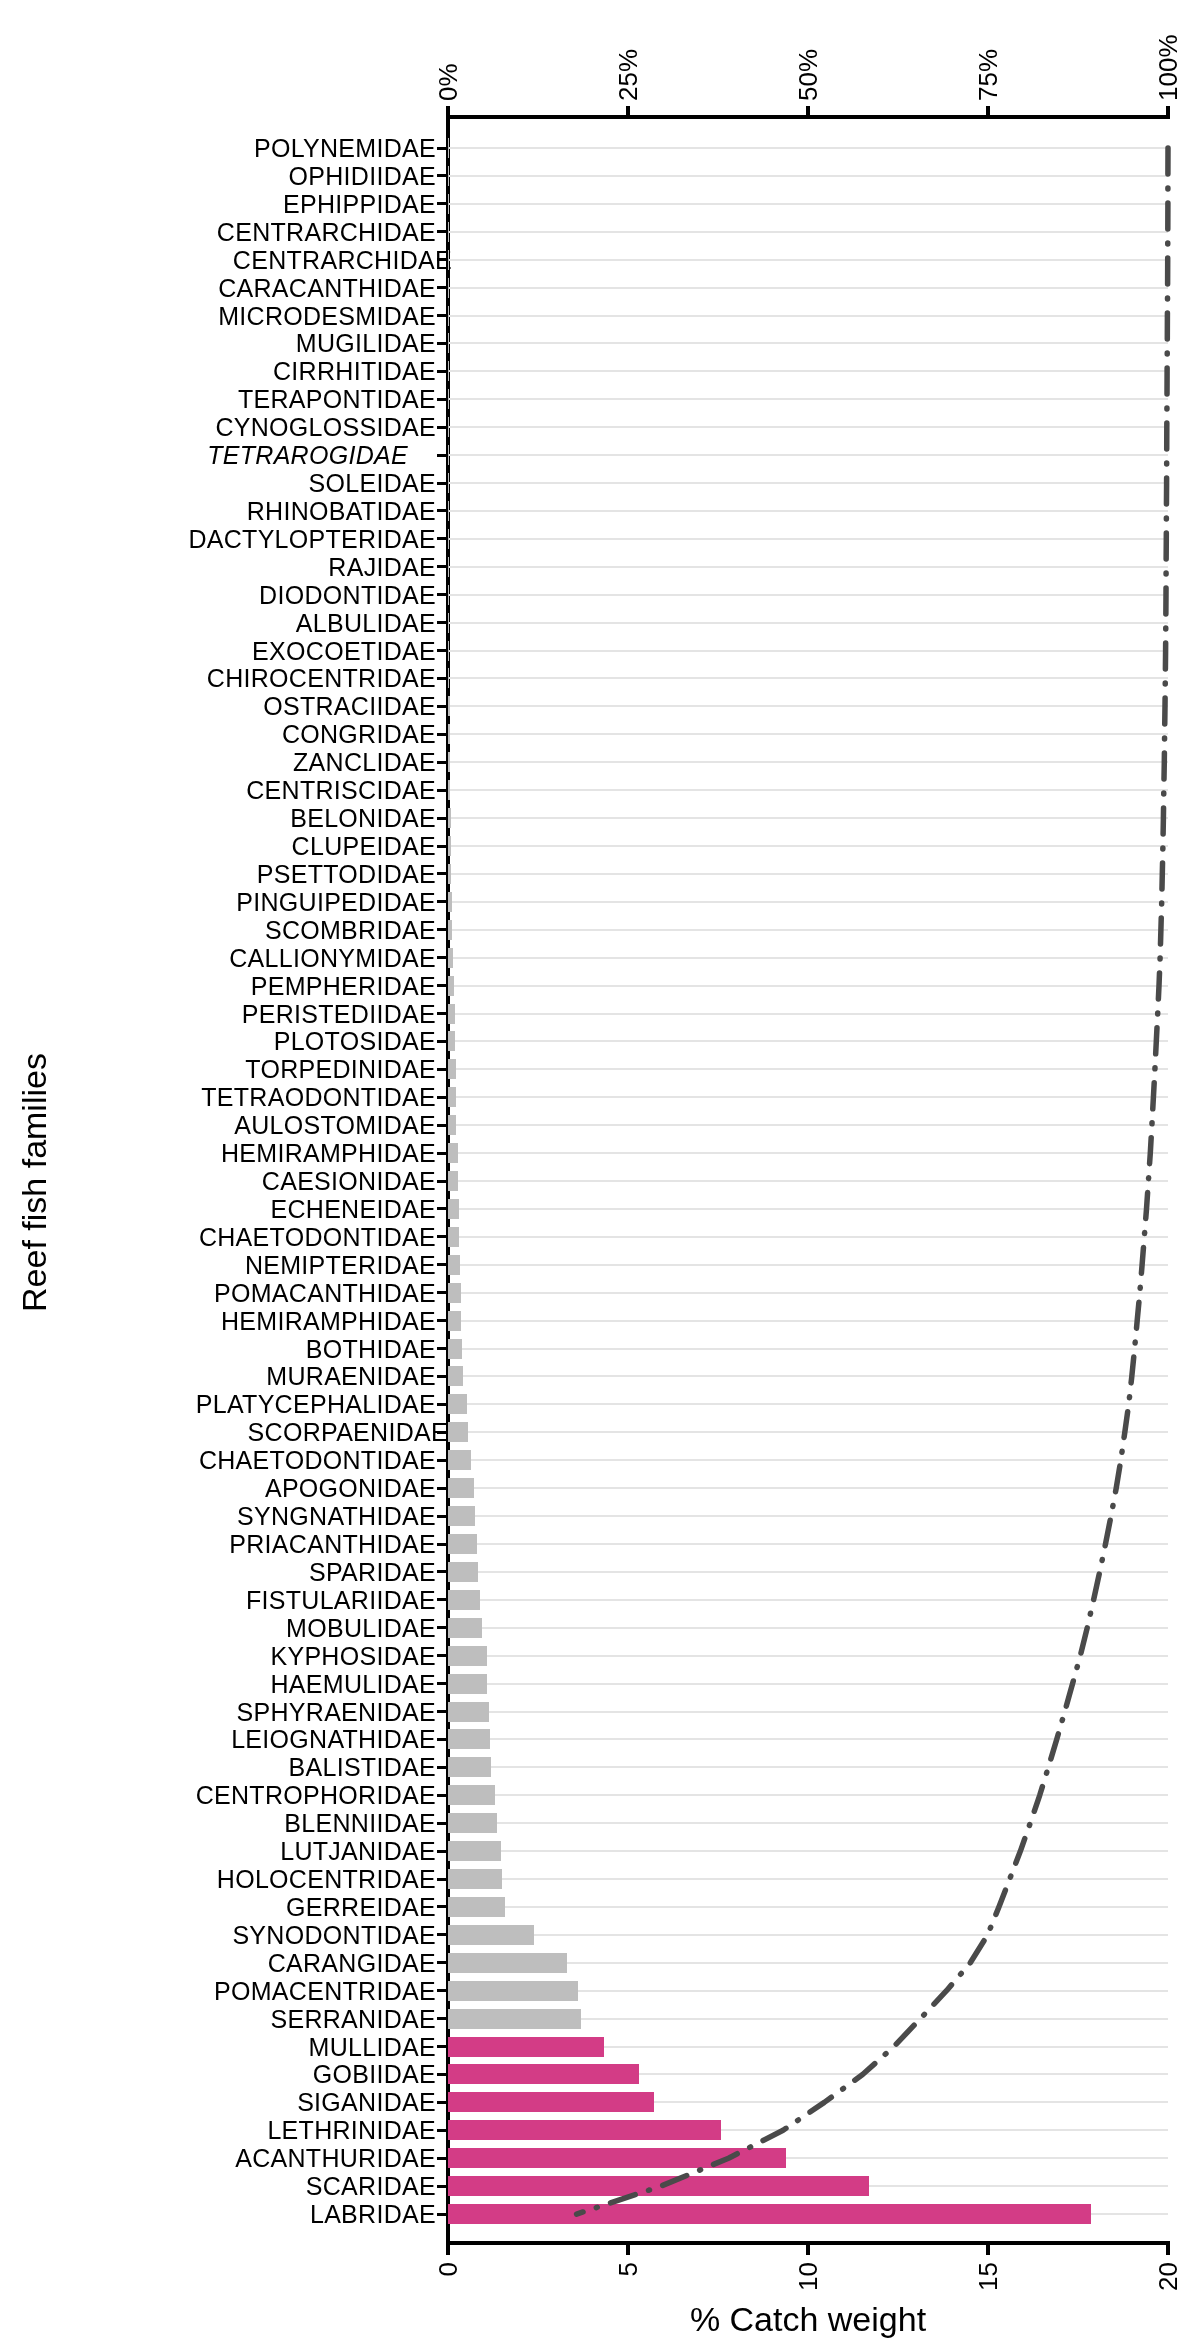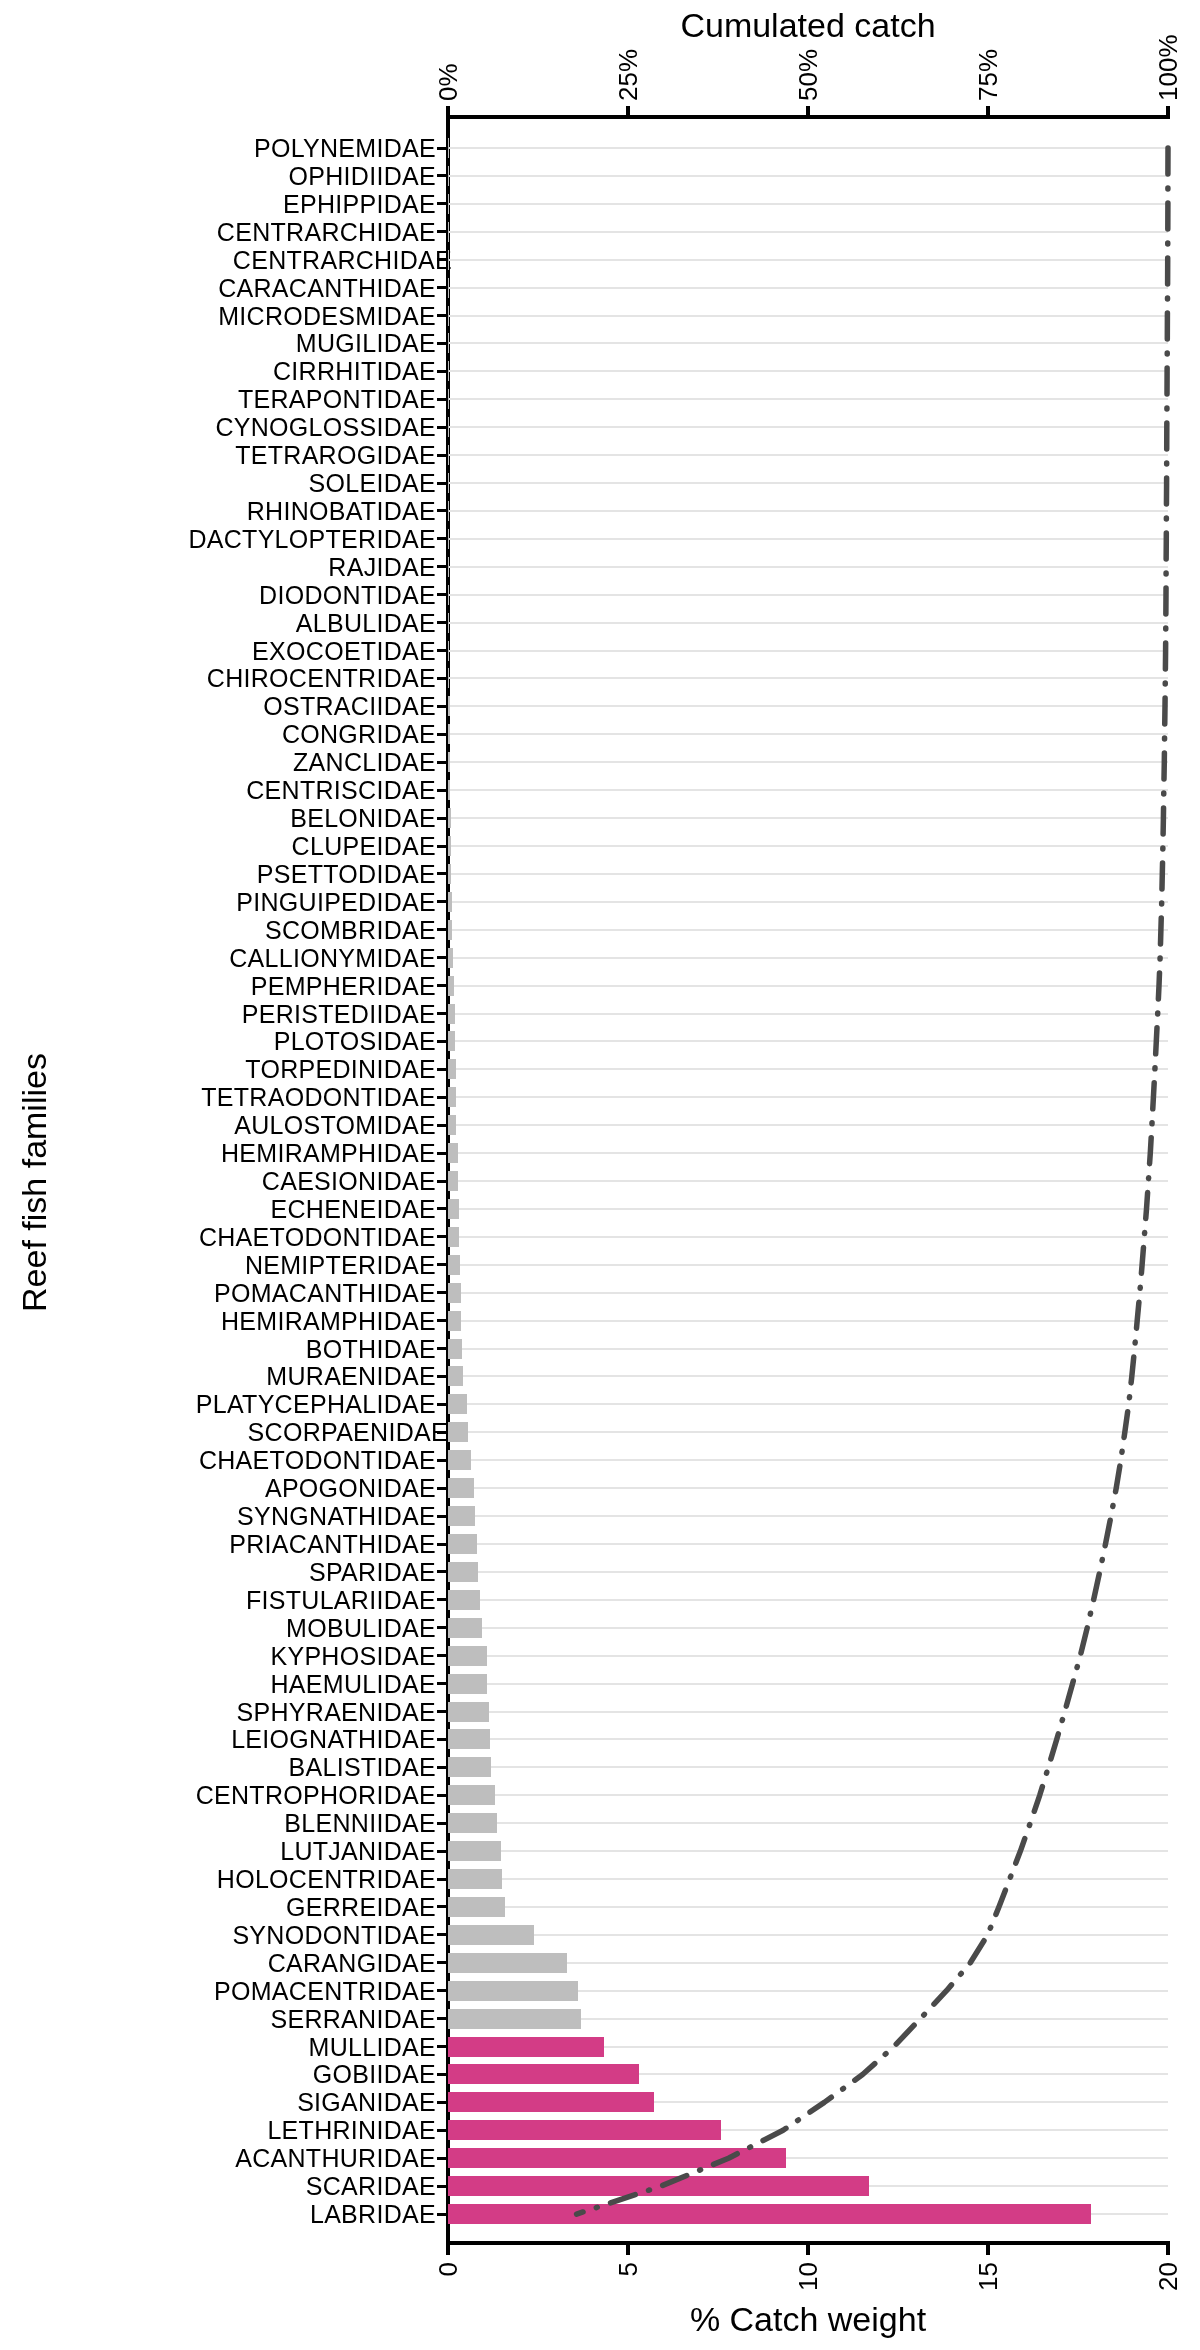--- a/index.html
+++ b/index.html
@@ -54,21 +54,20 @@
     white-space:nowrap;
     letter-spacing:0.3px;
   }
   svg{ position:absolute;left:0;top:0;overflow:visible; }
 </style>
 </head>
 <body>
 
 <div class="figure">
 
-  <div class="axis-title top-title" style="left:448px;top:6px;width:720px;">Cumulated catch</div>
 
   <div class="axis-title y-title" style="left:-266px;top:1163px;width:600px;">Reef fish families</div>
 
   <div class="axis-title" style="left:448px;top:2300px;width:720px;text-align:center;">% Catch weight</div>
 
   <div id="topTickLabels">
       <div class="tick-label rot-top" style="left: 461px; top: 75px;">0%</div>
       <div class="tick-label rot-top" style="left: 641px; top: 75px;">25%</div>
       <div class="tick-label rot-top" style="left: 821px; top: 75px;">50%</div>
       <div class="tick-label rot-top" style="left: 1001px; top: 75px;">75%</div>
@@ -86,21 +85,21 @@
       <div class="cat-label" style="right: 764px; top: 161.92px;">OPHIDIIDAE</div>
       <div class="cat-label" style="right: 764px; top: 189.84px;">EPHIPPIDAE</div>
       <div class="cat-label" style="right: 764px; top: 217.76px;">CENTRARCHIDAE</div>
       <div class="cat-label" style="right: 748px; top: 245.68px; margin-left: 16px;">CENTRARCHIDAE</div>
       <div class="cat-label" style="right: 764px; top: 273.6px;">CARACANTHIDAE</div>
       <div class="cat-label" style="right: 764px; top: 301.52px;">MICRODESMIDAE</div>
       <div class="cat-label" style="right: 764px; top: 329.44px;">MUGILIDAE</div>
       <div class="cat-label" style="right: 764px; top: 357.36px;">CIRRHITIDAE</div>
       <div class="cat-label" style="right: 764px; top: 385.28px;">TERAPONTIDAE</div>
       <div class="cat-label" style="right: 764px; top: 413.2px;">CYNOGLOSSIDAE</div>
-      <div class="cat-label" style="right: 764px; top: 441.12px;">TETRAROGIDAE</div>
+      <div class="cat-label" style="right: 792px; top: 441.12px; font-style: italic;">TETRAROGIDAE</div>
       <div class="cat-label" style="right: 764px; top: 469.04px;">SOLEIDAE</div>
       <div class="cat-label" style="right: 764px; top: 496.96px;">RHINOBATIDAE</div>
       <div class="cat-label" style="right: 764px; top: 524.88px;">DACTYLOPTERIDAE</div>
       <div class="cat-label" style="right: 764px; top: 552.8px;">RAJIDAE</div>
       <div class="cat-label" style="right: 764px; top: 580.72px;">DIODONTIDAE</div>
       <div class="cat-label" style="right: 764px; top: 608.64px;">ALBULIDAE</div>
       <div class="cat-label" style="right: 764px; top: 636.56px;">EXOCOETIDAE</div>
       <div class="cat-label" style="right: 764px; top: 664.48px;">CHIROCENTRIDAE</div>
       <div class="cat-label" style="right: 764px; top: 692.4px;">OSTRACIIDAE</div>
       <div class="cat-label" style="right: 764px; top: 720.32px;">CONGRIDAE</div>

